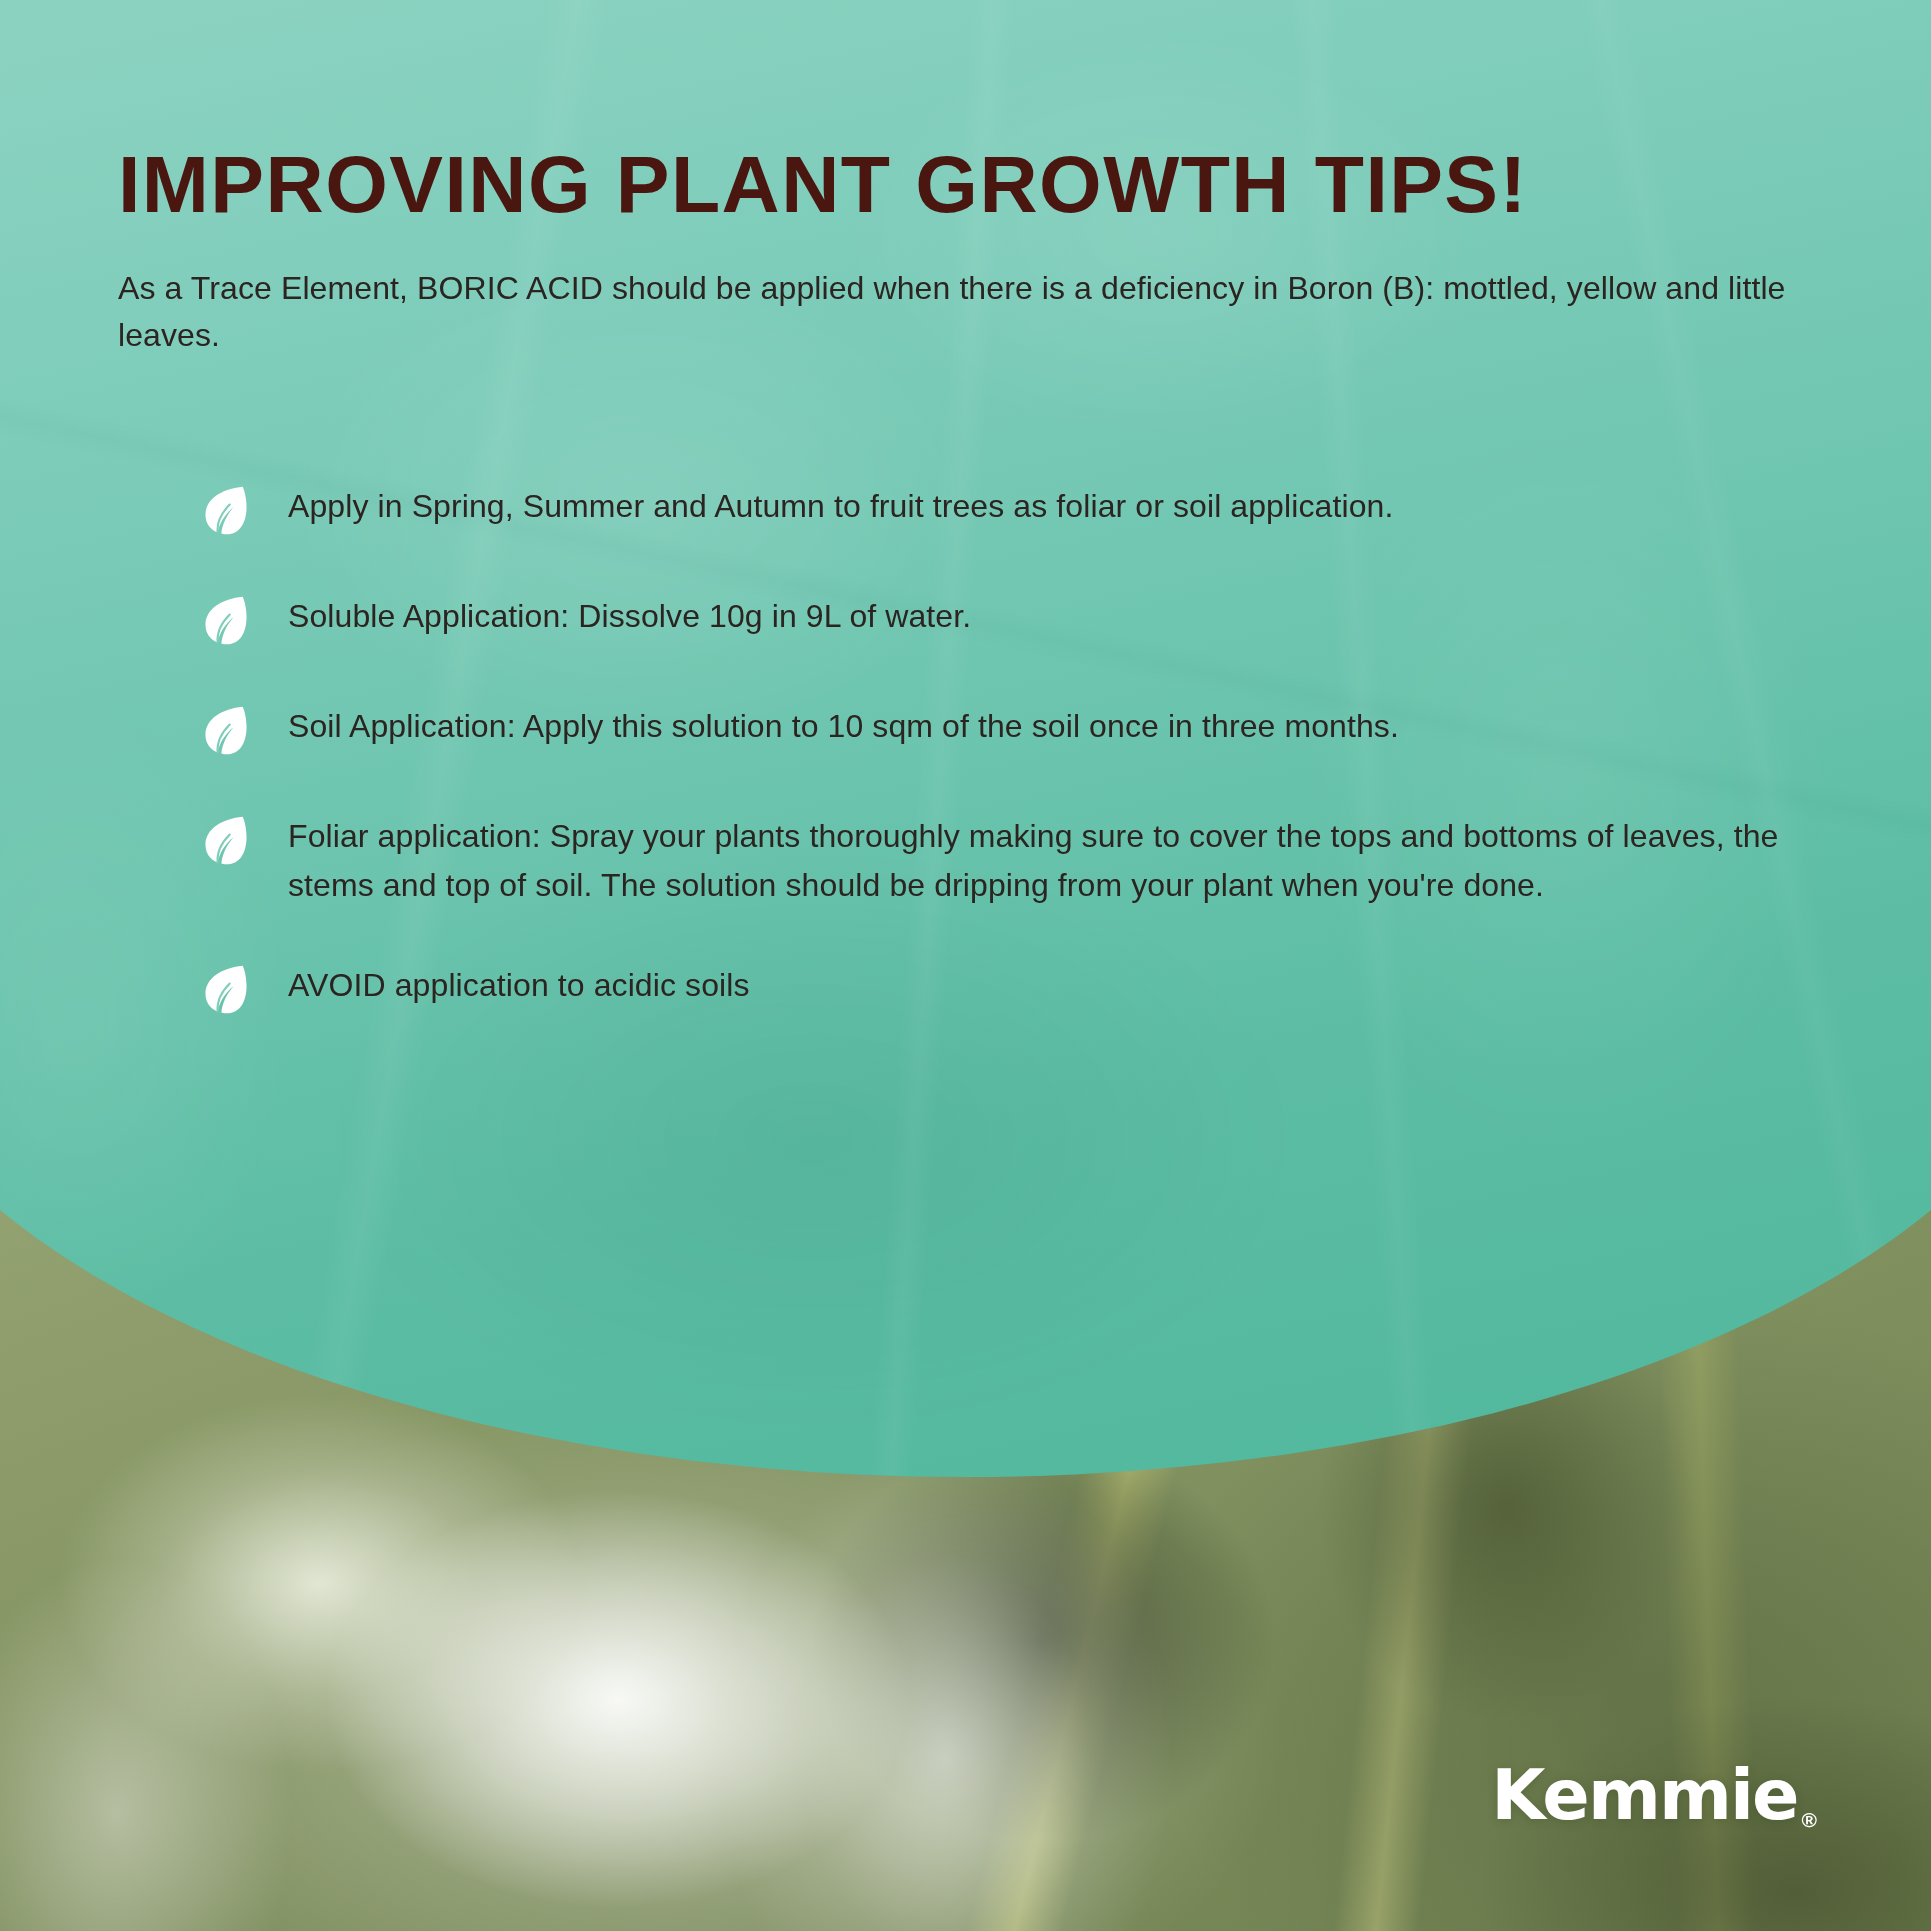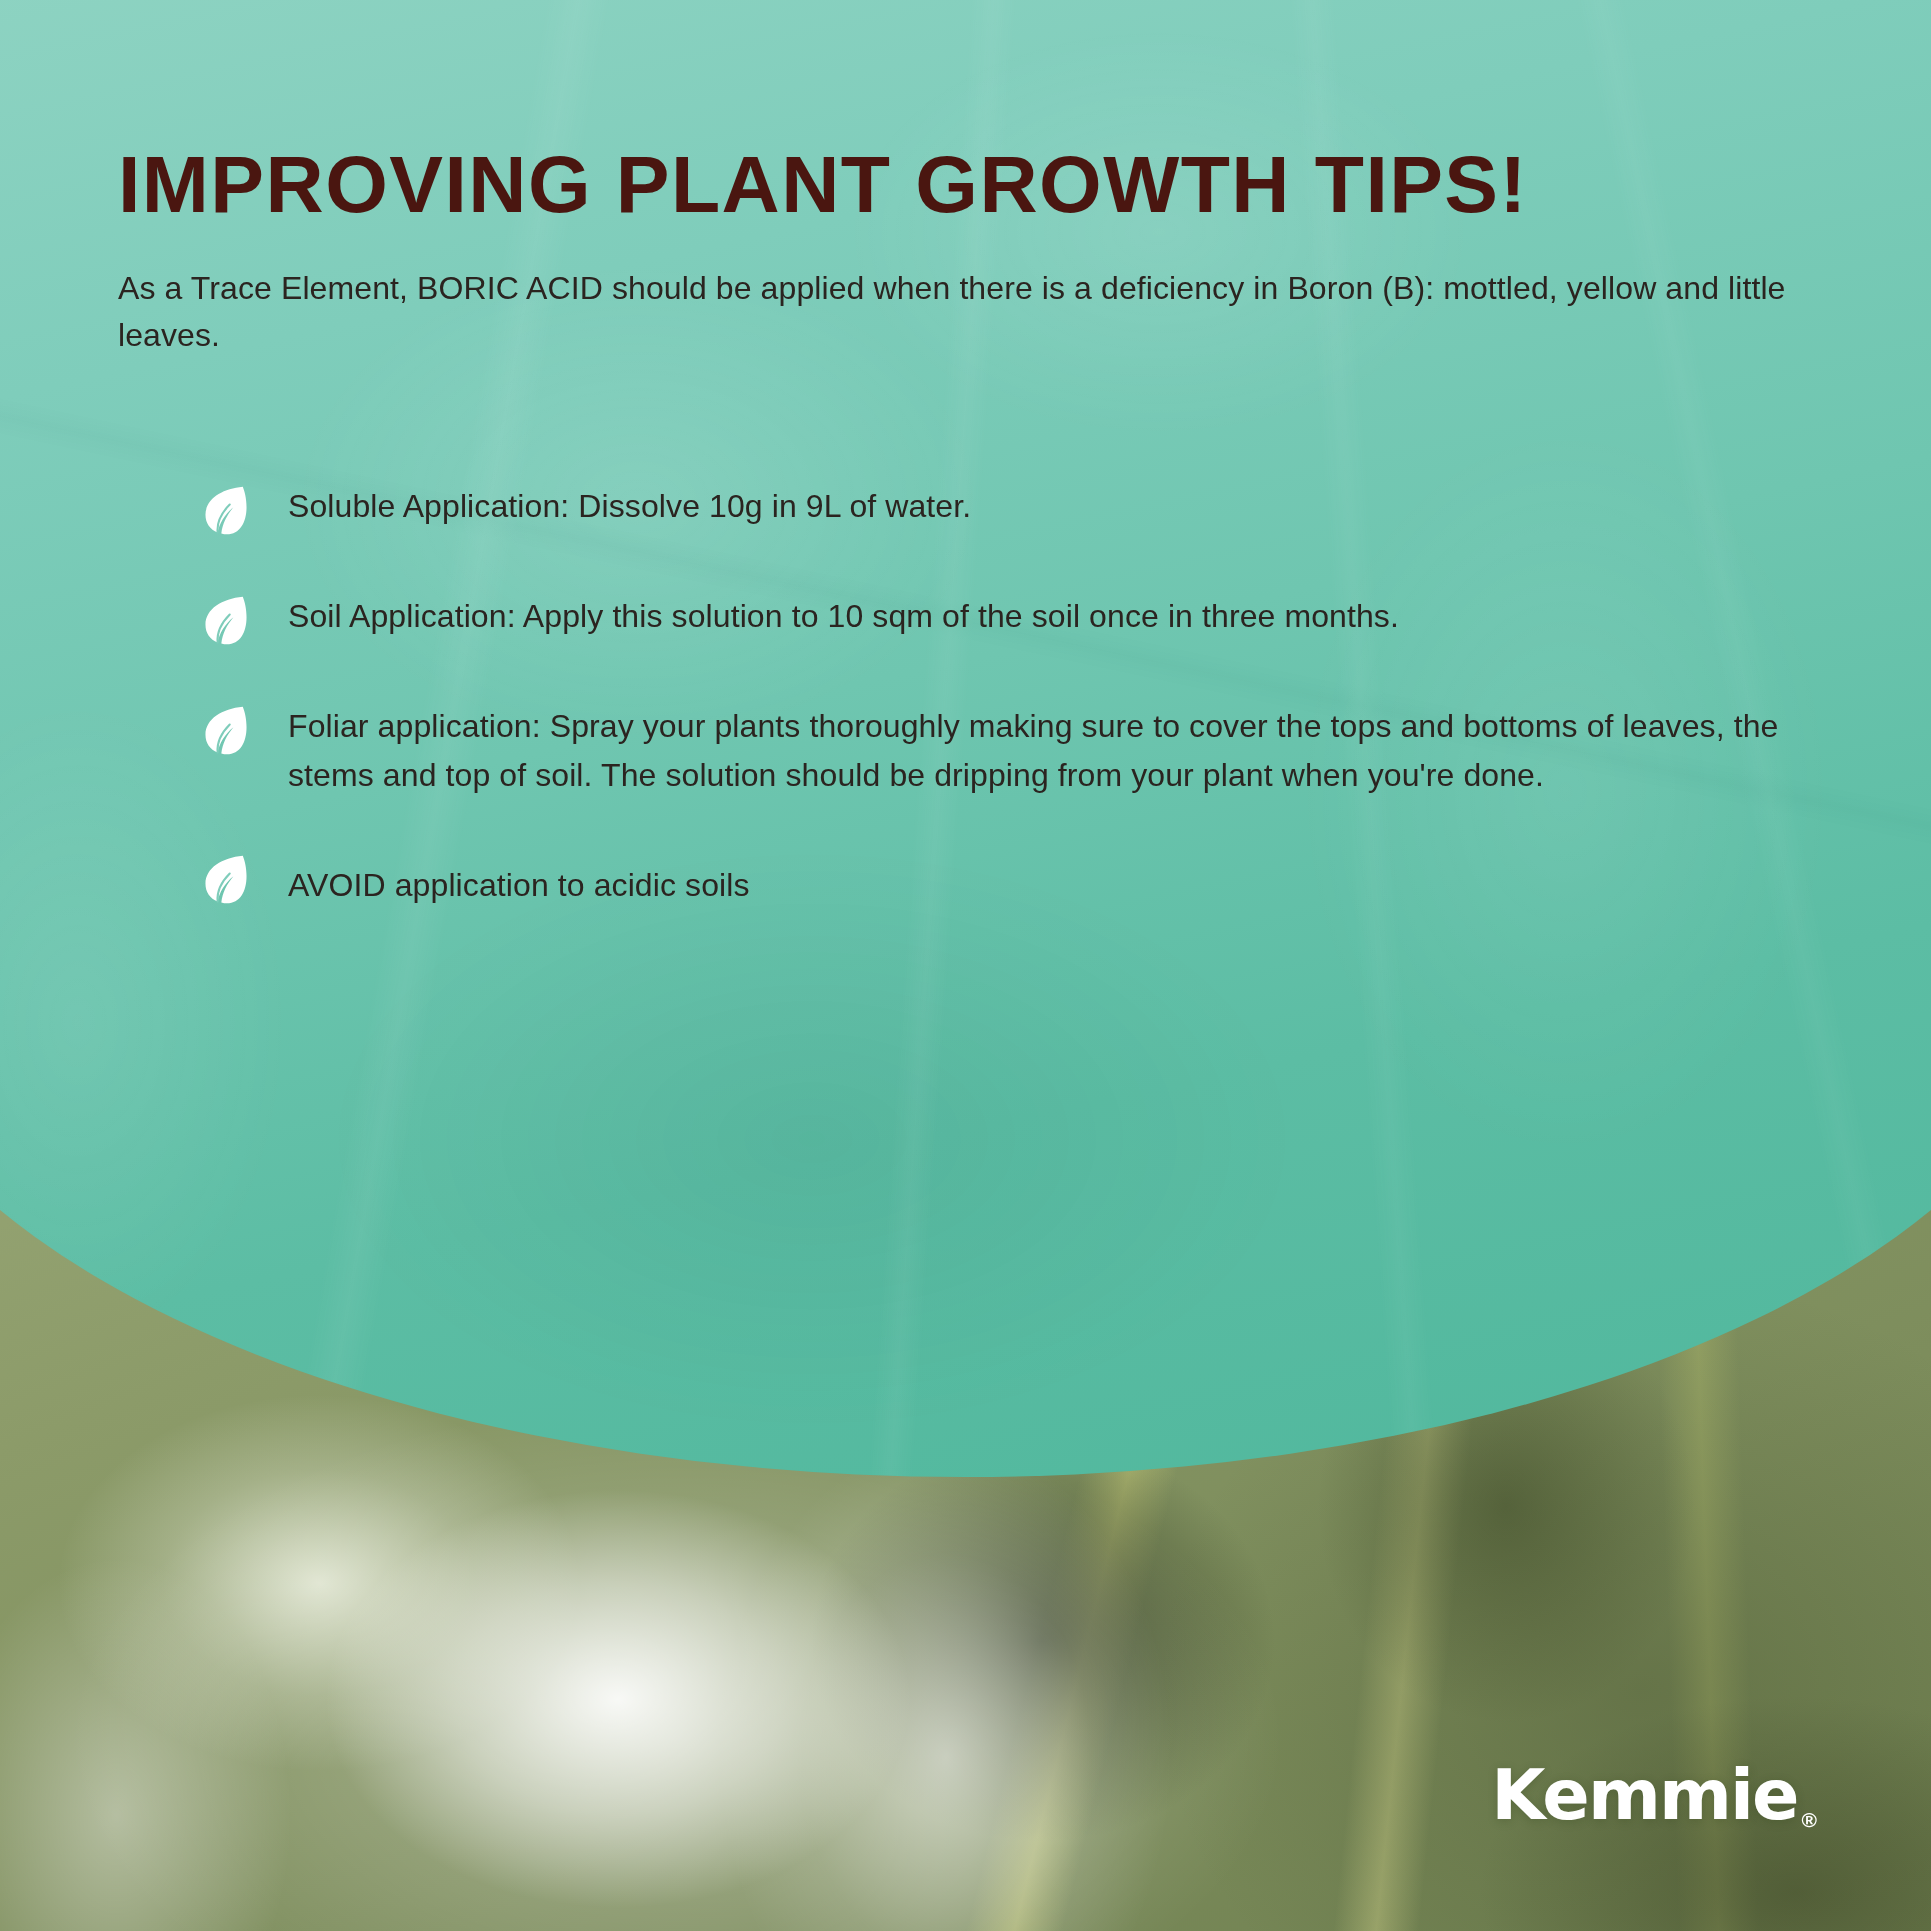--- a/index.html
+++ b/index.html
@@ -115,21 +115,21 @@
   .tips {
     margin-top:124px;
     list-style:none;
     padding-left:83px;
   }
   .tip {
     display:flex;
     align-items:flex-start;
     margin-bottom:52px;
   }
-  .tip:last-child { margin-bottom:0;align-items:flex-end; }
+  .tip:last-child { margin-bottom:0; }
 
   .leaf-bullet {
     flex:0 0 auto;
     width:50px;
     height:56px;
     margin-right:37px;
     margin-top:1.9px;
   }
   .leaf-bullet svg { display:block; width:100%; height:100%; }
 
@@ -180,20 +180,29 @@
   </div>
 
   <div class="content">
 
     <h1 class="poster-title">IMPROVING PLANT GROWTH TIPS!</h1>
 
     <p class="intro">As a Trace Element, BORIC ACID should be applied when there is a deficiency in Boron (B): mottled, yellow and little leaves.</p>
 
     <ul class="tips">
 
+      <li class="tip">
+        <span class="leaf-bullet">
+          <svg viewBox="0 0 52 60" xmlns="http://www.w3.org/2000/svg" aria-hidden="true">
+            <path d="M44 3C22 5 4 16 4 33c0 9 5 16 13 19 2-10 8-20 17-27-7 8-12 18-13 28 2 .6 4 .9 6 .9 14 0 21-13 21-29 0-9-2-17-4-22z" fill="#ffffff"></path>
+            <path d="M17 52c-1-11 5-22 13-30" stroke="#7fcdbb" stroke-width="2.2" fill="none" stroke-linecap="round"></path>
+          </svg>
+        </span>
+        <span class="tip-text">Apply in Spring, Summer and Autumn to fruit trees as foliar or soil application.</span>
+      </li>
 
       <li class="tip">
         <span class="leaf-bullet">
           <svg viewBox="0 0 52 60" xmlns="http://www.w3.org/2000/svg" aria-hidden="true">
             <path d="M44 3C22 5 4 16 4 33c0 9 5 16 13 19 2-10 8-20 17-27-7 8-12 18-13 28 2 .6 4 .9 6 .9 14 0 21-13 21-29 0-9-2-17-4-22z" fill="#ffffff"></path>
             <path d="M17 52c-1-11 5-22 13-30" stroke="#7fcdbb" stroke-width="2.2" fill="none" stroke-linecap="round"></path>
           </svg>
         </span>
         <span class="tip-text">Soluble Application: Dissolve 10g in 9L of water.</span>
       </li>

